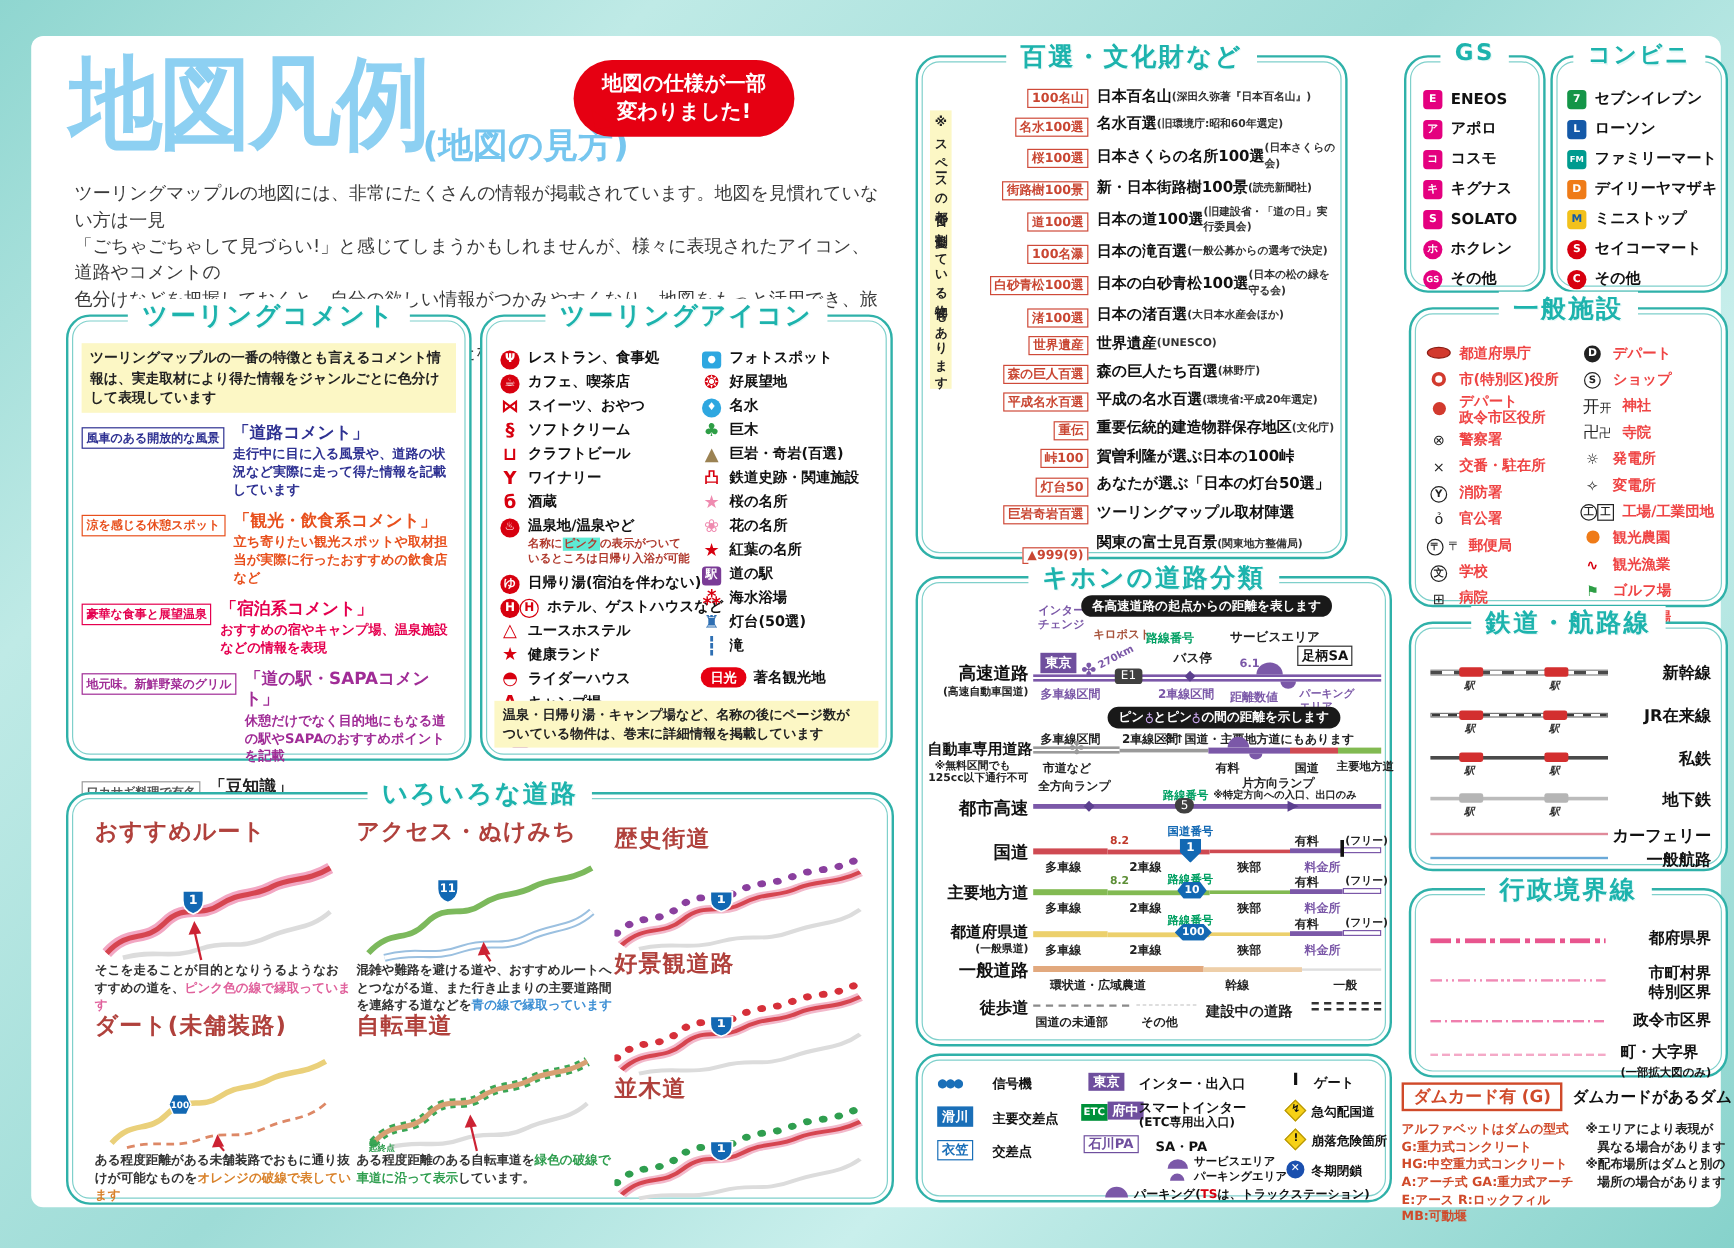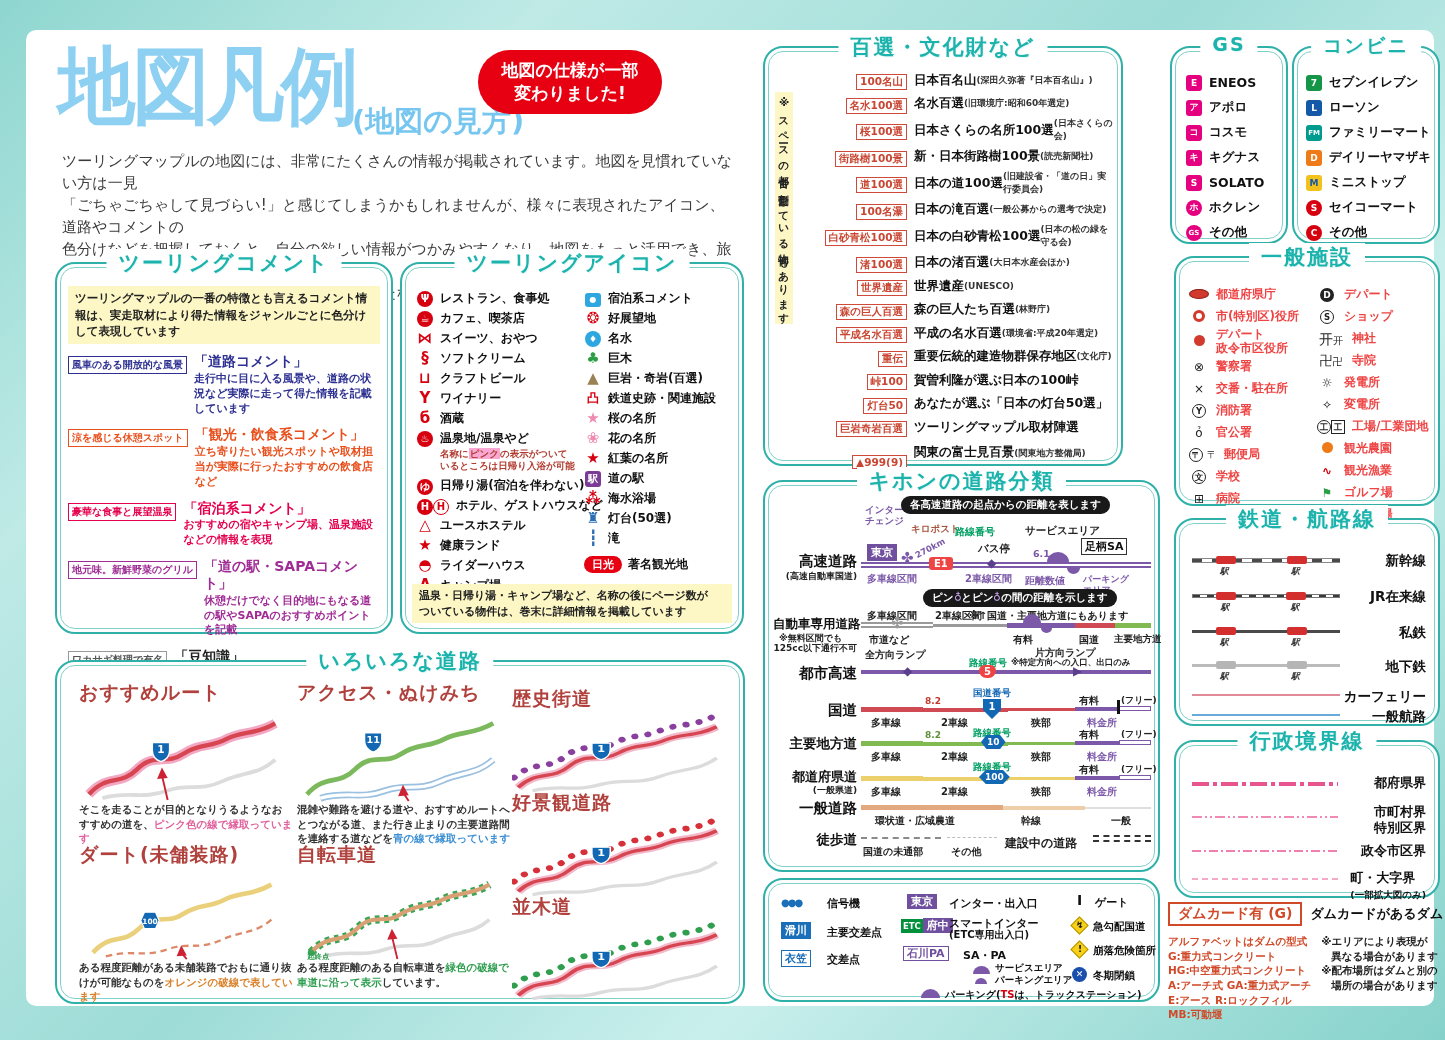--- a/index.html
+++ b/index.html
@@ -33,21 +33,21 @@
 .c4g{color:#555;border-color:#999}.c4t{color:#222}.c4d{color:#555}
 
 .ticol{position:absolute;top:24px}
 .tirow{display:flex;align-items:center;gap:6px;height:20px}
 .tiic{flex:none;width:18px;text-align:center;line-height:1}
 .cirR{display:inline-block;width:16px;height:16px;border-radius:50%;background:#d7000f;color:#fff;font-size:10px;line-height:16px;font-weight:700;text-align:center}
 .hout{display:inline-block;width:16px;height:16px;border-radius:50%;border:1.5px solid #d7000f;background:#fff;color:#d7000f;font-size:10px;line-height:13px;font-weight:700;text-align:center}
 .pln{color:#d7000f;font-size:15px;font-weight:700}
 .tilab{font-size:12px;color:#111;font-weight:600;white-space:nowrap}
 .tinote{font-size:9.5px;color:#b03a2e;line-height:1.3;margin:0 0 3px 24px;font-weight:600}
-.hlpink{background:#f9a8d4;padding:0 1px}
+.hlpink{background:#5eead4;padding:0 1px}
 .bdgR{display:inline-block;background:#d7000f;color:#fff;font-size:8px;padding:2px 2px;border-radius:2px;font-weight:700}
 .bdgP{display:inline-block;background:#8f2bb8;color:#fff;font-size:9px;padding:2px 3px;border-radius:2px;font-weight:700}
 .sqB{display:inline-block;width:16px;height:14px;border-radius:3px;background:#2ea7e0;color:#fff;font-size:8px;line-height:14px;text-align:center}
 .cirB{display:inline-block;width:16px;height:16px;border-radius:50%;background:#2ea7e0;color:#fff;font-size:9px;line-height:16px;text-align:center}
 .sqP{display:inline-block;width:16px;height:16px;border-radius:3px;background:#7a3b96;color:#fff;font-size:10px;line-height:16px;text-align:center;font-weight:700}
 .gpink{color:#ef8bb0}.ggreen{color:#2e9e46}.gbrown{color:#9b8253}.gblue{color:#2e6fb3}.gred{color:#d7000f}
 .pillR{display:inline-block;background:#e60012;color:#fff;font-size:11px;font-weight:700;padding:1px 8px;border-radius:9px}
 .tiyellow{position:absolute;left:10px;right:10px;bottom:9px;background:#fcf7c5;font-size:11px;line-height:1.4;padding:4px 7px;color:#222;font-weight:600}
 
 .hrow{display:flex;align-items:center;margin-bottom:3.5px}
@@ -75,21 +75,21 @@
 .skiB{display:inline-block;width:14px;height:14px;border-radius:3px;background:#3b6fc4;color:#fff;font-size:10px;line-height:14px;text-align:center;font-weight:700}
 
 .rdc{position:absolute;inset:14px 8px 6px 8px;font-weight:600}
 .ra{position:absolute;font-size:10.5px;color:#222;white-space:nowrap;font-weight:600}
 .rp{color:#7b58a8}.rg{color:#00a063}.rb{color:#1268b3}.rr{color:#c0392b}
 .rlab{position:absolute;font-weight:800;font-size:14.5px;text-align:right;width:84px;white-space:nowrap;color:#111}
 .seg{position:absolute}
 .bubble{position:absolute;background:#191919;color:#fff;font-size:10.5px;border-radius:11px;padding:2px 9px;white-space:nowrap;font-weight:600;z-index:2}
 .shield{position:absolute;width:18px;height:20px;background:#1268b3;color:#fff;font-size:10px;font-weight:700;text-align:center;line-height:15px;clip-path:polygon(0 0,100% 0,100% 55%,50% 100%,0 55%);z-index:2}
 .hexb{position:absolute;background:#1268b3;color:#fff;font-size:9px;font-weight:700;text-align:center;clip-path:polygon(22% 0,78% 0,100% 50%,78% 100%,22% 100%,0 50%);padding:2px 6px;z-index:2}
-.gbadge{position:absolute;background:#ef4444;color:#fff;font-weight:700;font-size:10px;padding:1px 5px;border-radius:3px;z-index:2}
+.gbadge{position:absolute;background:#404040;color:#fff;font-weight:400;font-size:10px;padding:1px 5px;border-radius:3px;z-index:2}
 .pboxx{position:absolute;background:#6f4f9e;color:#fff;font-size:11px;font-weight:700;padding:1px 4px;z-index:2}
 .wboxx{position:absolute;background:#fff;border:1.5px solid #333;font-size:11px;font-weight:700;padding:0 3px;z-index:2;color:#111}
 .wboxP{position:absolute;background:#fff;border:1.5px solid #6f4f9e;color:#6f4f9e;font-size:11px;font-weight:700;padding:0 3px;z-index:2}
 .bump{position:absolute;background:#7b58a8;border-radius:100% 100% 0 0/200% 200% 0 0;z-index:2}
 .bumpd{position:absolute;background:#7b58a8;border-radius:0 0 100% 100%/0 0 200% 200%;z-index:2}
 .dline{position:absolute;background:linear-gradient(180deg,#7b58a8 0 2px,#fff 2px 4px,#7b58a8 4px 6px);height:6px}
 .pin{display:inline-block;transform:rotate(180deg);color:#c9a7ec;font-weight:400}
 .clv{position:absolute;font-size:15px;color:#7b58a8;z-index:2}
 .diaP{position:absolute;color:#5b3f8e;font-size:12px;z-index:2}
 .gate{position:absolute;width:2.5px;background:#111;z-index:2}
@@ -258,21 +258,21 @@
           <span class="tilab">キャンプ場</span>
         </div>
   <div class="tirow">
           <span class="tiic" style="width:34px"><span class="bdgR">とほ</span><span class="bdgP">旅</span></span>
           <span class="tilab">とほ宿/旅人宿</span>
         </div>
  </div>
  <div class="ticol" style="left:182px;width:152px">
   <div class="tirow">
           <span class="tiic"><span class="sqB">●</span></span>
-          <span class="tilab">宿泊系コメント</span>
+          <span class="tilab">フォトスポット</span>
         </div>
   <div class="tirow">
           <span class="tiic pln">❂</span>
           <span class="tilab">好展望地</span>
         </div>
   <div class="tirow">
           <span class="tiic"><span class="cirB">♦</span></span>
           <span class="tilab">名水</span>
         </div>
   <div class="tirow">

